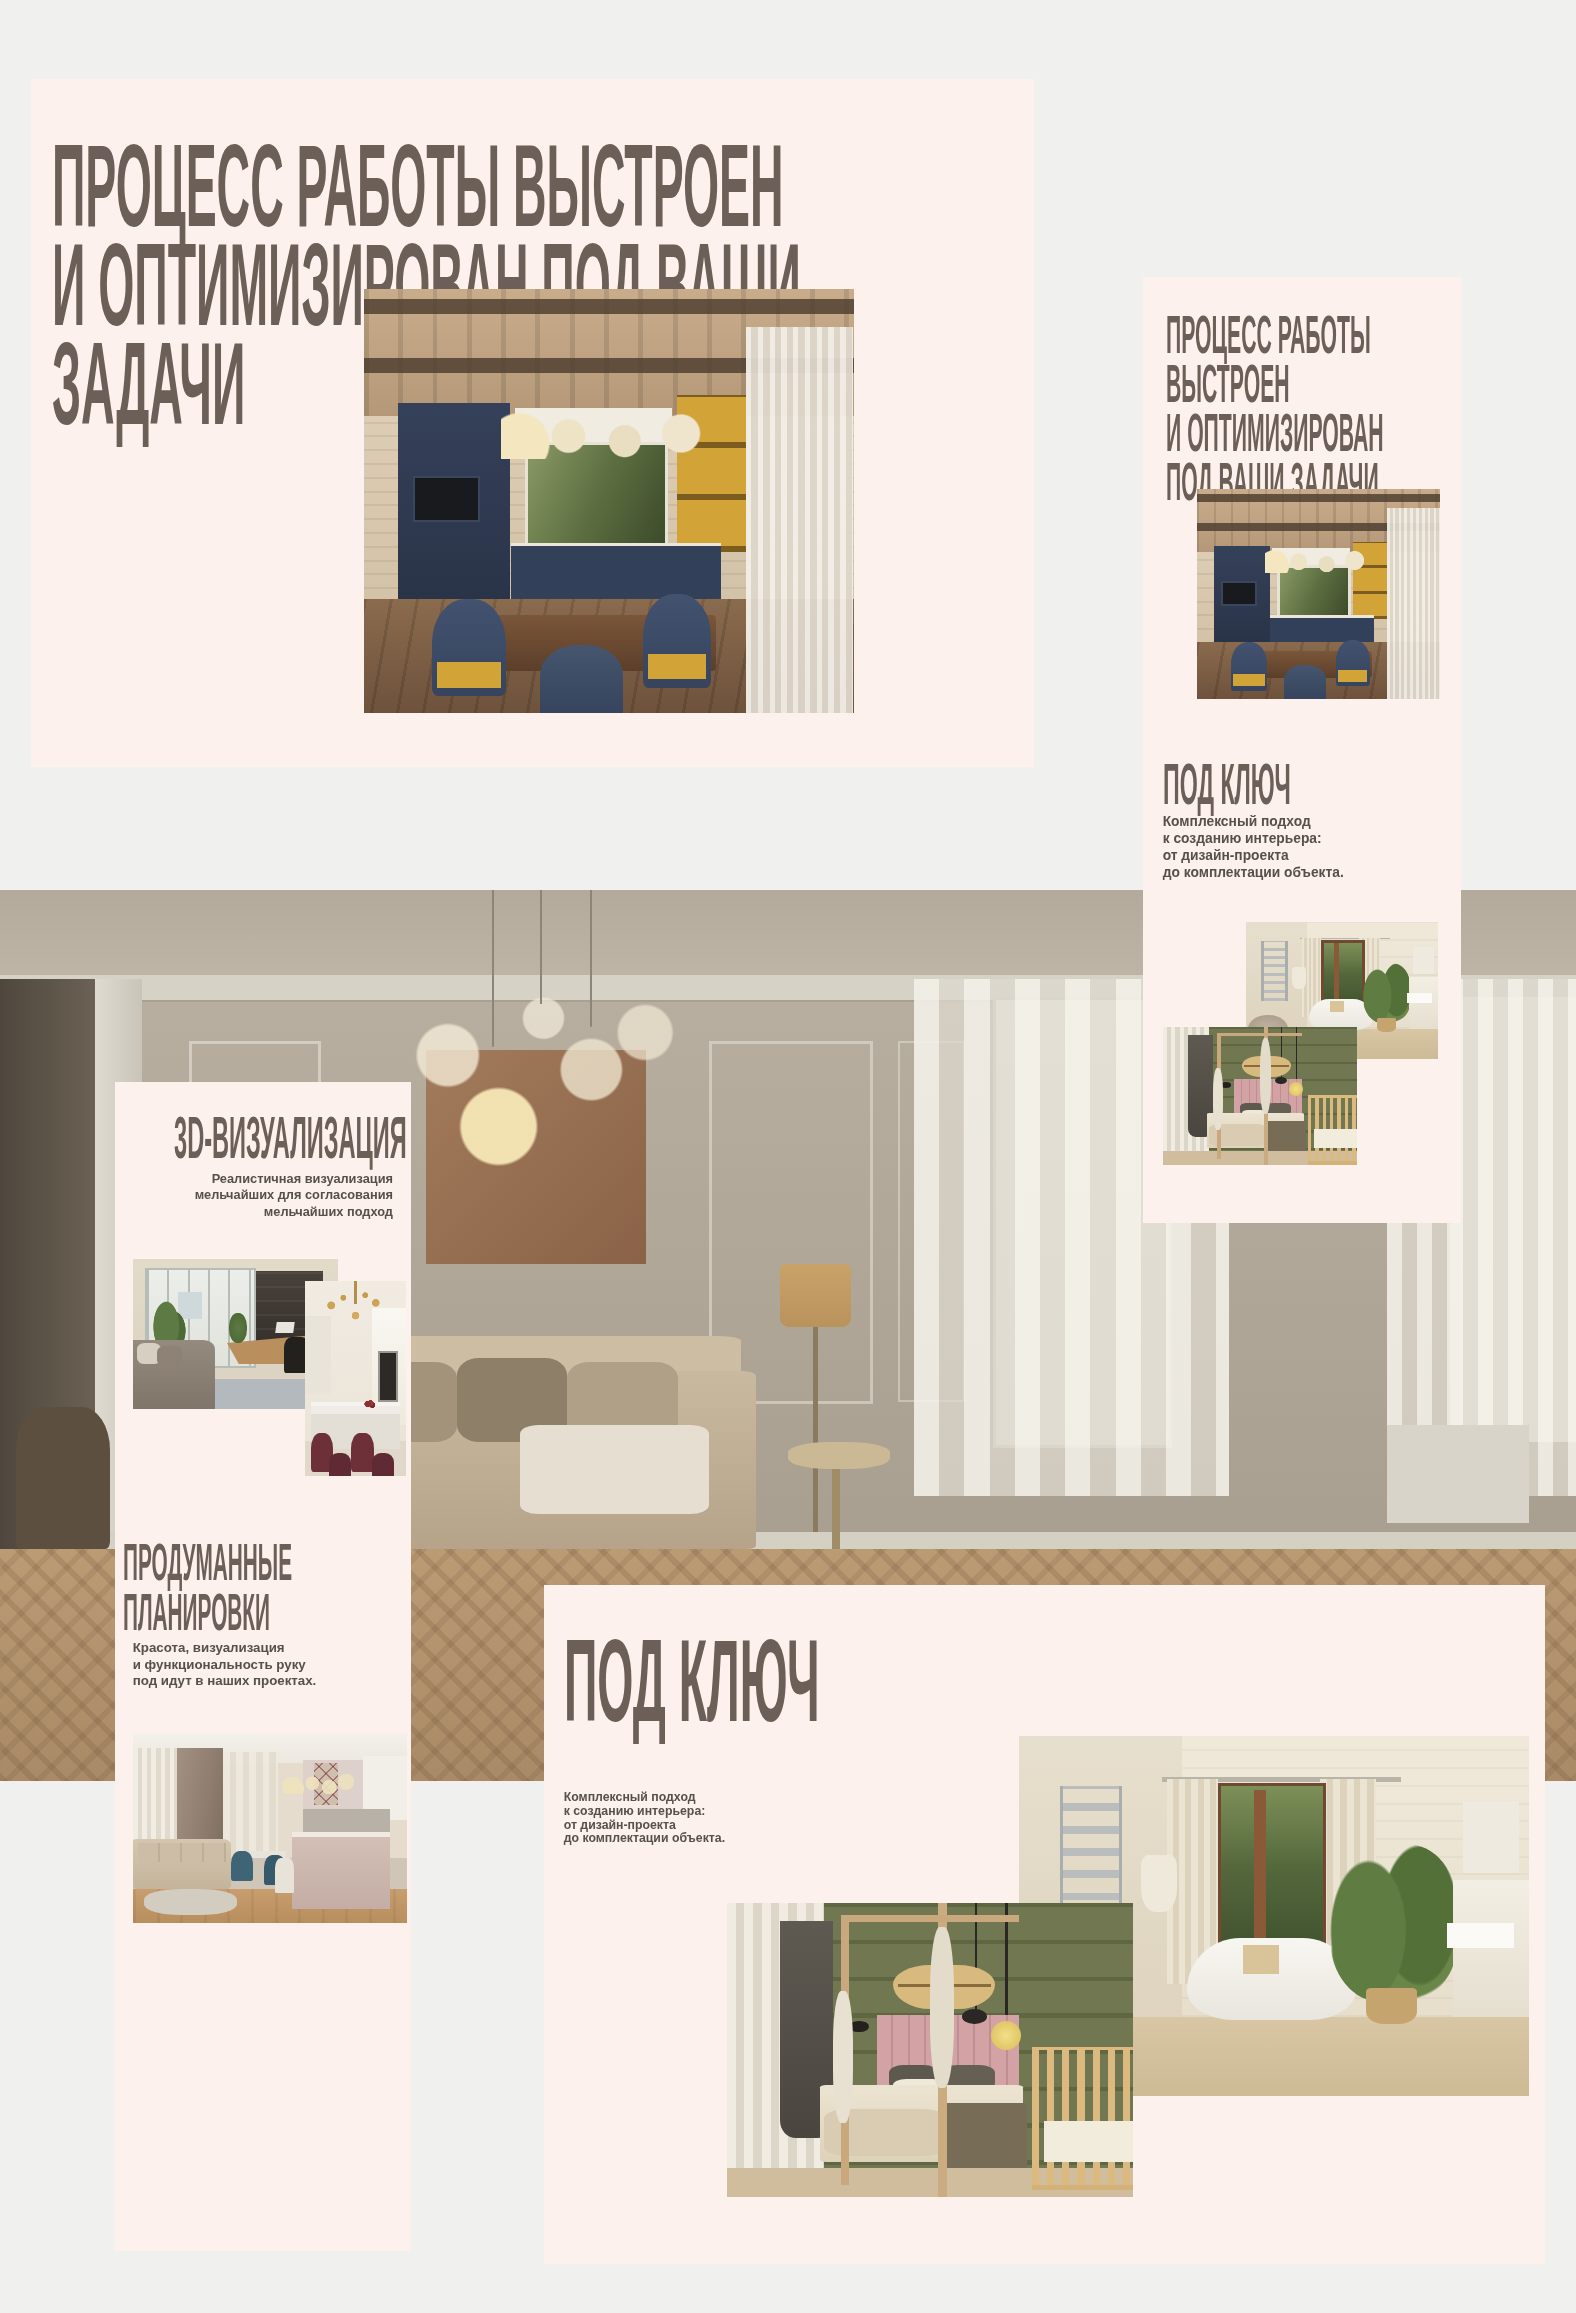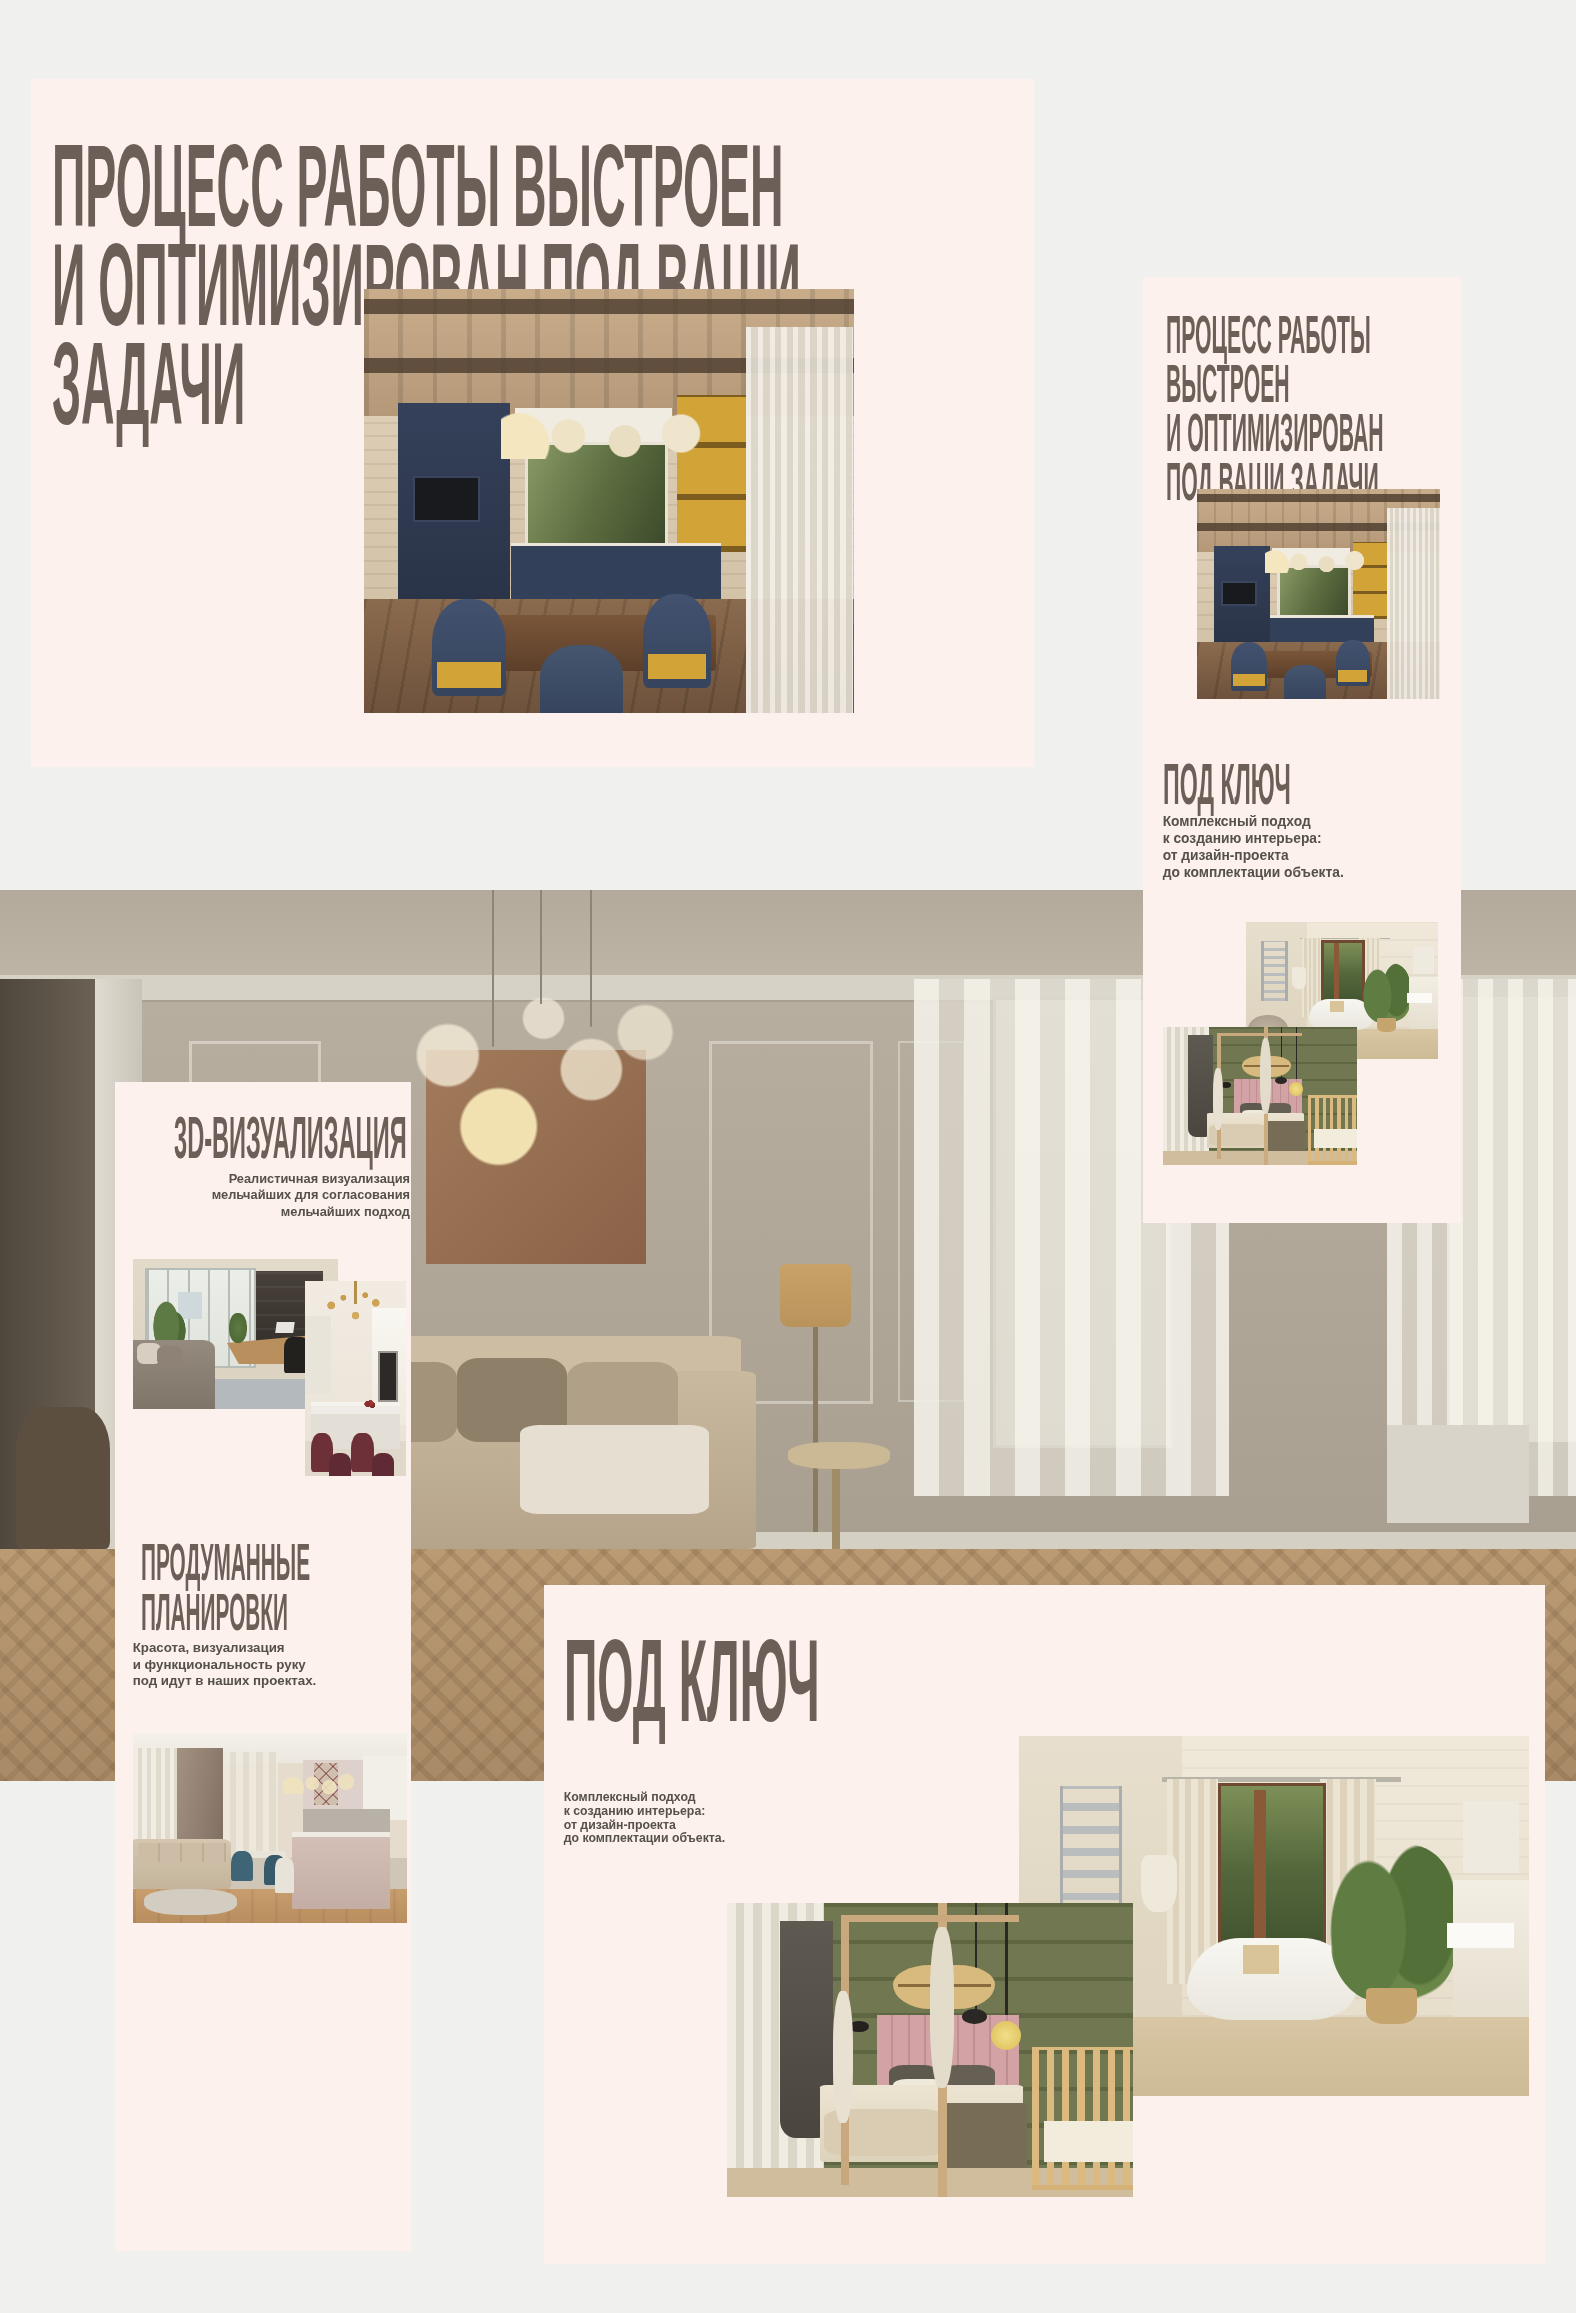--- a/index.html
+++ b/index.html
@@ -381,21 +381,21 @@
   <div class="d-canopy2"></div>
   <div class="d-crib"></div>
   <div class="d-cribmat"></div>
 </div>
   </section>
 
   <section class="card card3">
     <div class="hgroup h60 r" style="right:3.9px;top:28.6px;">
       <div class="hl">3D-ВИЗУАЛИЗАЦИЯ</div>
     </div>
-    <div class="bodytxt t13 tr" style="right:1px;top:89px;text-align:right;">
+    <div class="bodytxt t13 tr" style="right:18px;top:89px;text-align:right;">
       <div>Реалистичная визуализация</div>
       <div>мельчайших для согласования</div>
       <div>мельчайших подход</div>
     </div>
     <div class="ph po">
   <div class="o-wall"></div>
   <div class="o-floor"></div>
   <div class="o-glassWall"></div>
   <div class="o-art"></div>
   <div class="o-dark"></div>
@@ -418,21 +418,21 @@
   <div class="g-stem"></div>
   <div class="g-chand"></div>
   <div class="g-floor"></div>
   <div class="g-island"></div>
   <div class="g-fruit"></div>
   <div class="g-chair1"></div>
   <div class="g-chair2"></div>
   <div class="g-chair3"></div>
   <div class="g-chair4"></div>
 </div>
-    <div class="hgroup h53" style="left:26px;top:455px;">
+    <div class="hgroup h53" style="left:8px;top:455px;">
       <div class="hl">ПРОДУМАННЫЕ</div>
       <div class="hl">ПЛАНИРОВКИ</div>
     </div>
     <div class="bodytxt t135" style="left:17.7px;top:558px;">
       <div>Красота, визуализация</div>
       <div>и функциональность руку</div>
       <div>под идут в наших проектах.</div>
     </div>
     <div class="ph plk">
   <div class="lk-wallback"></div>

